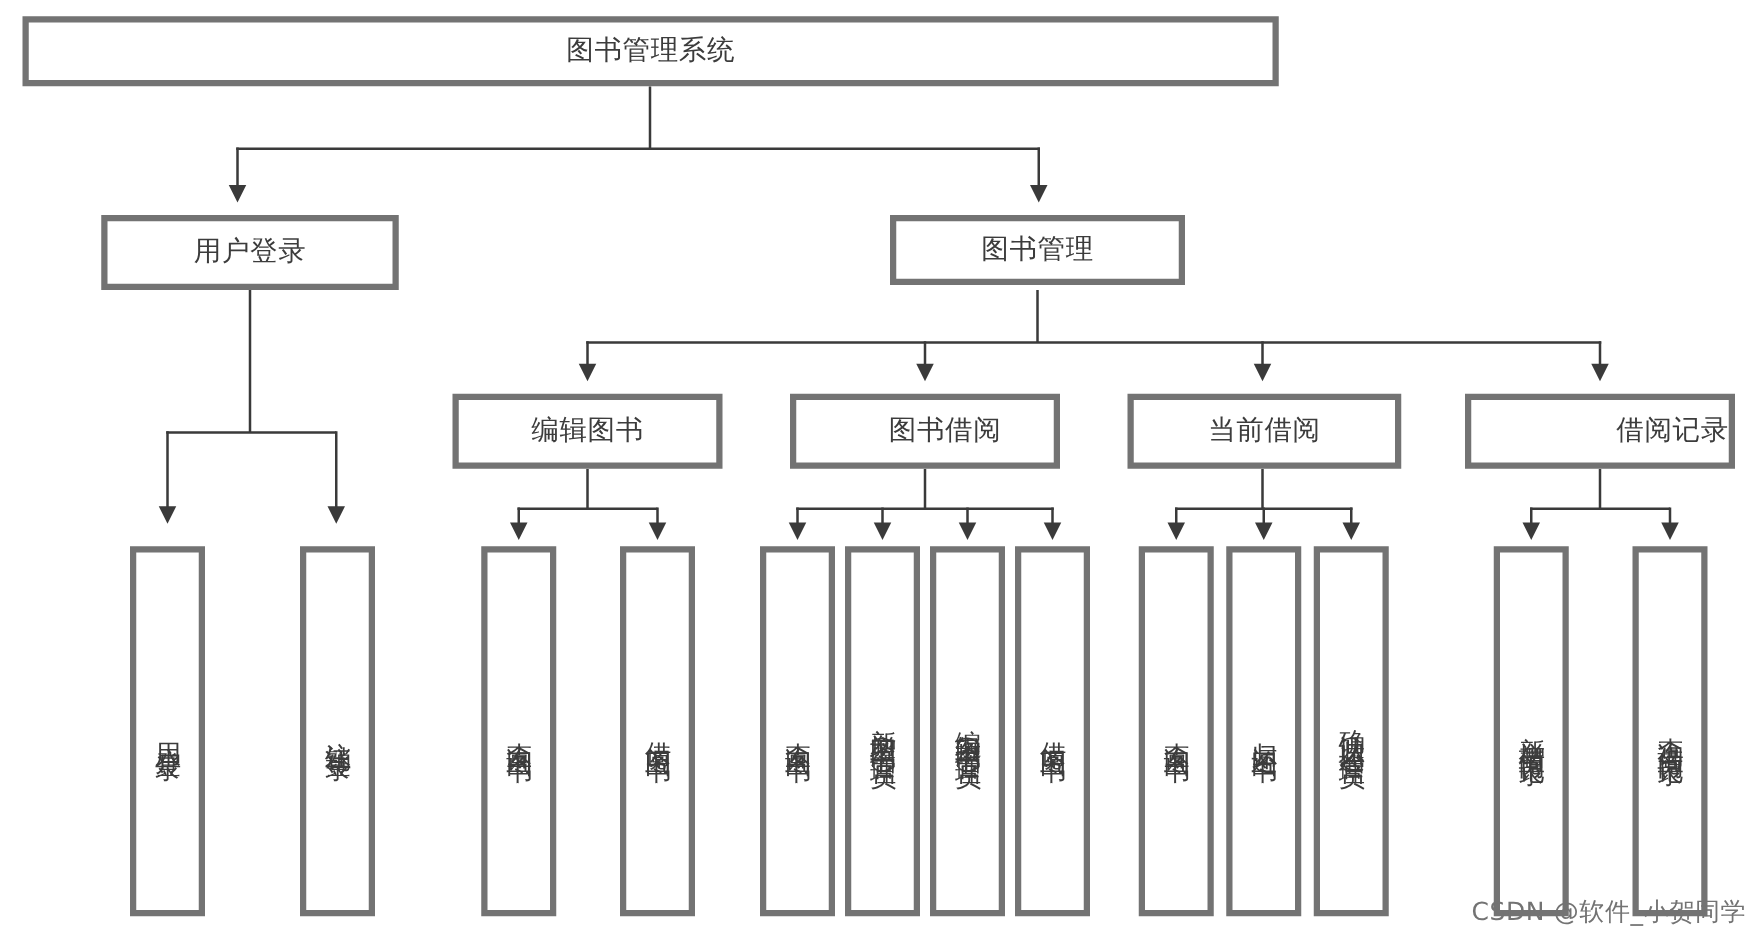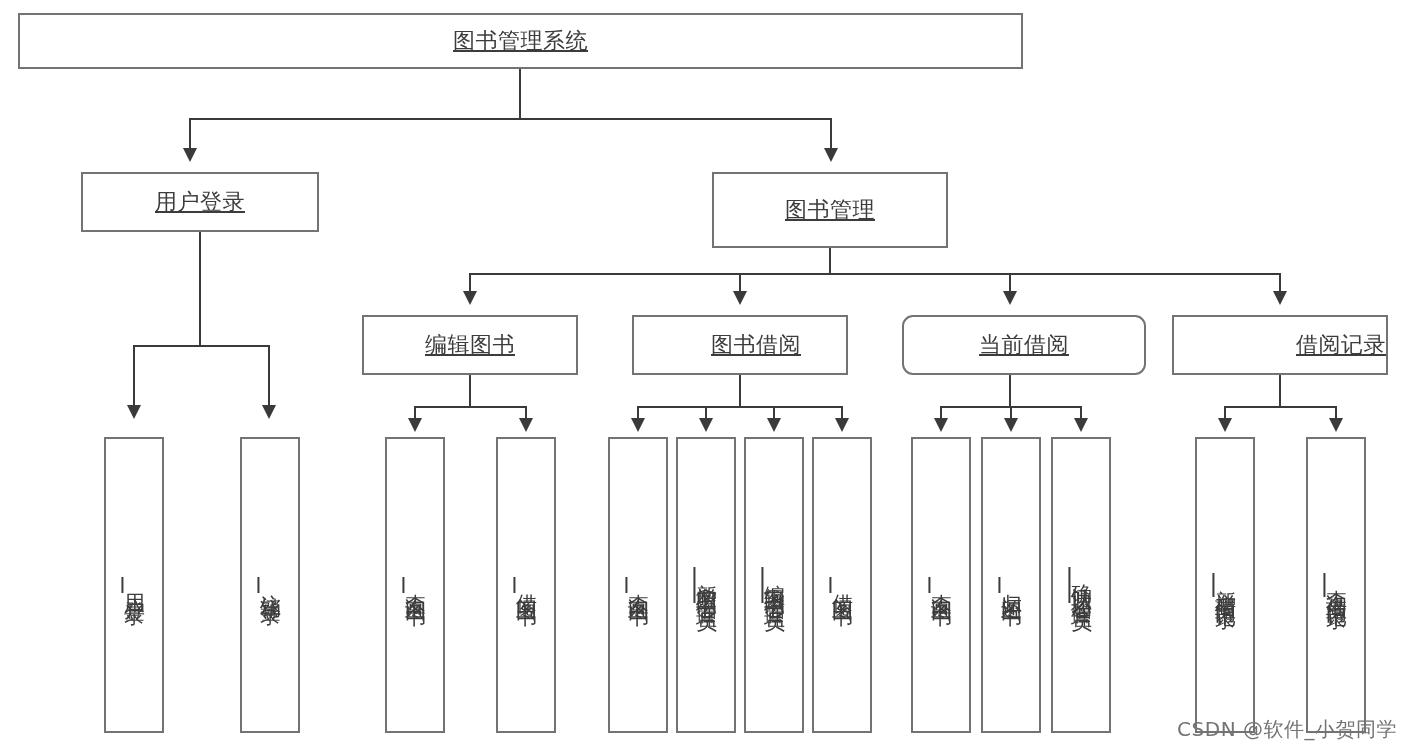--- a/index.html
+++ b/index.html
@@ -19,28 +19,27 @@
     position: absolute;
     left: 0;
     top: 0;
     width: 1405px;
     height: 747px;
   }
 
   .node {
     position: absolute;
     box-sizing: border-box;
-    border: 2px solid #737373;
+    border: 5px solid #737373;
     background: #ffffff;
     display: flex;
     align-items: center;
     justify-content: center;
     color: #3c3c3c;
     z-index: 2;
-    text-decoration: underline;
   }
 
   .node .label {
     display: block;
     text-align: center;
     line-height: 1.18;
     white-space: nowrap;
   }
 
   
@@ -107,21 +106,21 @@
 
   <div class="edge v" style="left:189px; top:118px; width:2px; height:32px;"></div>
   <div class="arrow" style="left:183px; top:148px;"></div>
   <div class="edge v" style="left:830px; top:118px; width:2px; height:32px;"></div>
   <div class="arrow" style="left:824px; top:148px;"></div>
 
   <div class="node horiz" style="left:81px; top:172px; width:238px; height:60px;">
     <span class="label">用户登录</span>
   </div>
 
-  <div class="node horiz" style="left:712px; top:172px; width:236px; height:76px;">
+  <div class="node horiz" style="left:712px; top:172px; width:236px; height:56px;">
     <span class="label">图书管理</span>
   </div>
 
   <div class="edge v" style="left:199px; top:232px; width:2px; height:114px;"></div>
   <div class="edge h" style="left:133px; top:345px; width:136px; height:2px;"></div>
   <div class="edge v" style="left:133px; top:345px; width:2px; height:62px;"></div>
   <div class="arrow" style="left:127px; top:405px;"></div>
   <div class="edge v" style="left:268px; top:345px; width:2px; height:62px;"></div>
   <div class="arrow" style="left:262px; top:405px;"></div>
 
@@ -137,21 +136,21 @@
   <div class="arrow" style="left:1273px; top:291px;"></div>
 
   <div class="node horiz" style="left:362px; top:315px; width:216px; height:60px;">
     <span class="label">编辑图书</span>
   </div>
 
   <div class="node horiz" style="left:632px; top:315px; width:216px; height:60px;padding-left:32px;">
     <span class="label">图书借阅</span>
   </div>
 
-  <div class="node horiz" style="left:902px; top:315px; width:244px; height:60px;border-radius:11px;">
+  <div class="node horiz" style="left:902px; top:315px; width:219px; height:60px;">
     <span class="label">当前借阅</span>
   </div>
 
   <div class="node horiz" style="left:1172px; top:315px; width:216px; height:60px;justify-content:flex-end;">
     <span class="label">借阅记录</span>
   </div>
 
   <div class="edge v" style="left:469px; top:375px; width:2px; height:32px;"></div>
   <div class="edge h" style="left:414px; top:406px; width:112px; height:2px;"></div>
   <div class="edge v" style="left:414px; top:406px; width:2px; height:14px;"></div>

